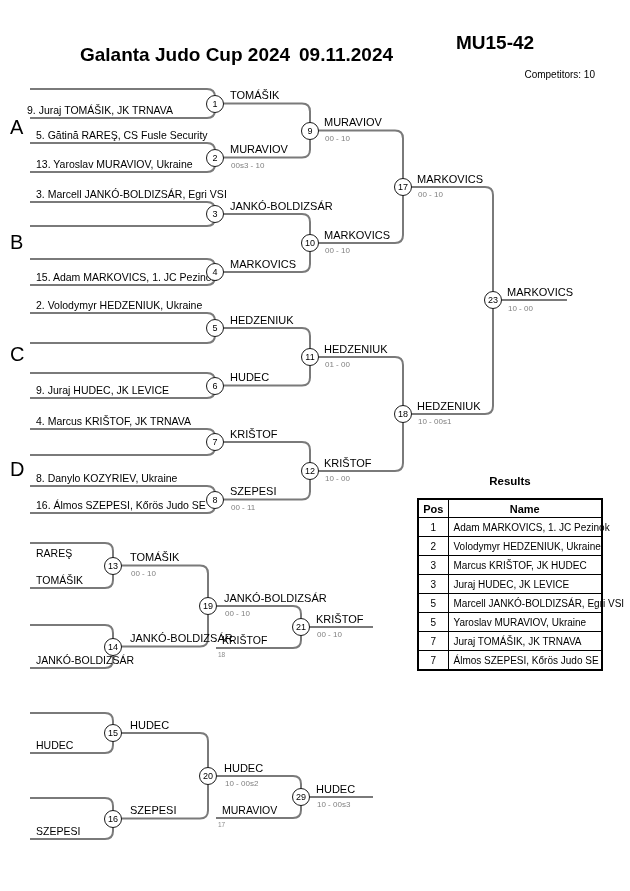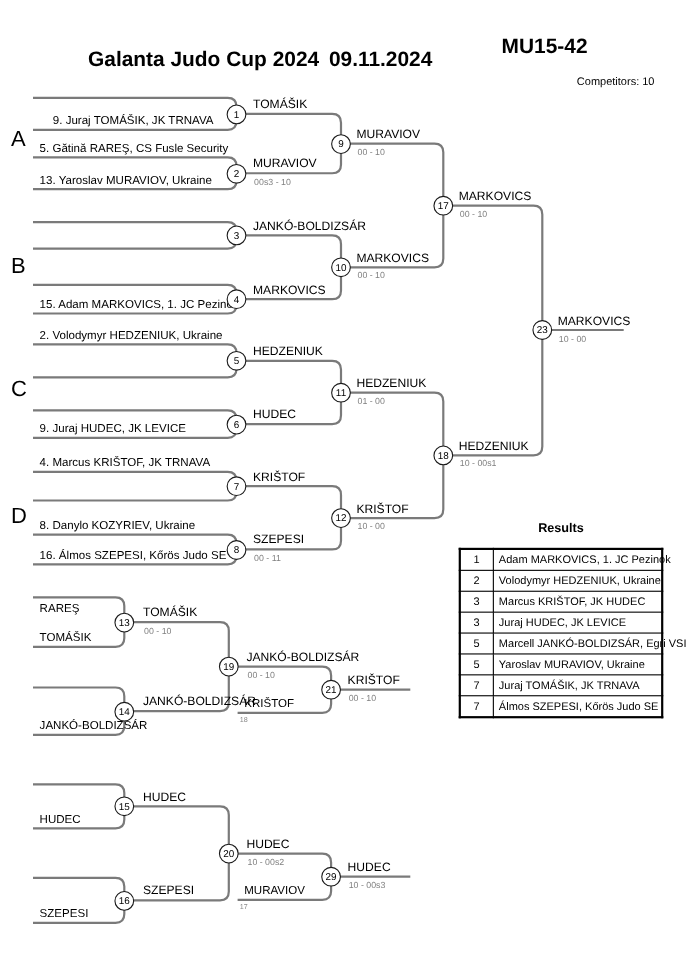--- a/index.html
+++ b/index.html
@@ -72,23 +72,24 @@
   <div class="title-part" style="left:80px;top:44px">Galanta Judo Cup 2024</div>
   <div class="title-part" style="left:299px;top:44px">09.11.2024</div>
   <div class="title-part" style="left:456px;top:32px">MU15-42</div>
   <div class="competitors-count">Competitors: 10</div>
 
   <div class="section-letter" style="left:10px;top:116px">A</div>
   <div class="section-letter" style="left:10px;top:231px">B</div>
   <div class="section-letter" style="left:10px;top:343px">C</div>
   <div class="section-letter" style="left:10px;top:458px">D</div>
 
-  <div class="name" style="left:48px;top:104px">9. Juraj TOMÁŠIK, JK TRNAVA</div>
+  <div class="name" style="left:27px;top:104px">9. Juraj TOMÁŠIK, JK TRNAVA</div>
   <div class="name" style="left:36px;top:129px">5. Gătină RAREŞ, CS Fusle Security</div>
   <div class="name" style="left:36px;top:158px">13. Yaroslav MURAVIOV, Ukraine</div>
+  <div class="name" style="left:36px;top:188px">3. Marcell JANKÓ-BOLDIZSÁR, Egri VSI</div>
   <div class="name" style="left:36px;top:271px">15. Adam MARKOVICS, 1. JC Pezinok</div>
   <div class="name" style="left:36px;top:299px">2. Volodymyr HEDZENIUK, Ukraine</div>
   <div class="name" style="left:36px;top:384px">9. Juraj HUDEC, JK LEVICE</div>
   <div class="name" style="left:36px;top:415px">4. Marcus KRIŠTOF, JK TRNAVA</div>
   <div class="name" style="left:36px;top:472px">8. Danylo KOZYRIEV, Ukraine</div>
   <div class="name" style="left:36px;top:499px">16. Álmos SZEPESI, Kőrös Judo SE</div>
 
   <div class="winner" style="left:230px;top:89px">TOMÁŠIK</div>
   <div class="winner" style="left:230px;top:143px">MURAVIOV</div>
   <div class="score" style="left:231px;top:161px">00s3 - 10</div>
@@ -162,20 +163,24 @@
   <div class="circle" style="left:292px;top:618px">21</div>
   <div class="circle" style="left:292px;top:788px">29</div>
 
   <div class="results-title">Results</div>
   <table id="results">
     <colgroup>
         <col class="c-pos">
         <col>
       </colgroup>
     <tbody>
+        <tr>
+      <th>Pos</th>
+      <th>Name</th>
+    </tr>
     <tr>
           <td class="pos">1</td>
           <td class="nm">Adam MARKOVICS, 1. JC Pezinok</td>
         </tr>
     <tr>
           <td class="pos">2</td>
           <td class="nm">Volodymyr HEDZENIUK, Ukraine</td>
         </tr>
     <tr>
           <td class="pos">3</td>

